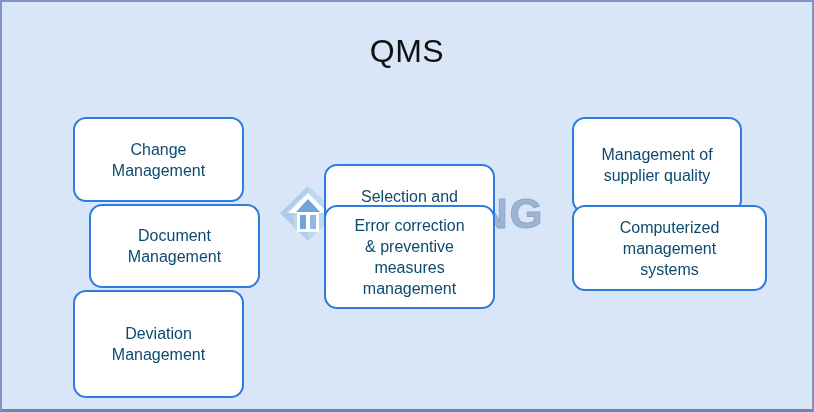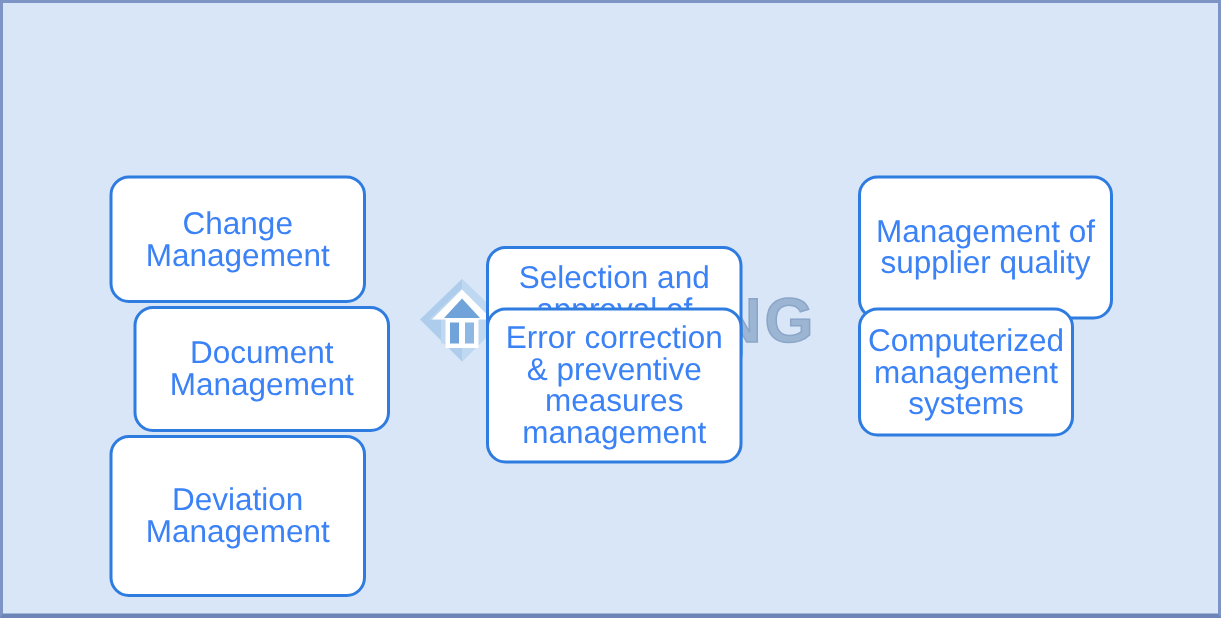--- a/index.html
+++ b/index.html
@@ -51,37 +51,38 @@
     border-radius: 13px;
     box-sizing: border-box;
     display: flex;
     align-items: center;
     justify-content: center;
     text-align: center;
     z-index: 2;
   }
   .node span {
     white-space: pre-line;
-    font-size: 21px;
+    font-size: 16px;
     line-height: 21px;
-    color: #3b82f6;
+    color: #0c4a6e;
   }
   .b-change        { left: 71px;  top: 115px; width: 171px; height: 85px; }
   .b-document      { left: 71px;  top: 202px; width: 171px; height: 84px; margin-left: 16px; }
   .b-deviation     { left: 71px;  top: 288px; width: 171px; height: 108px; }
   .b-selection     { left: 322px; top: 115px; width: 171px; height: 85px; margin-top: 47px; }
   .b-error         { left: 322px; top: 203px; width: 171px; height: 104px; }
   .b-supplier-q    { left: 570px; top: 115px; width: 170px; height: 96px; }
-  .b-computerized  { left: 570px; top: 203px; width: 144px; height: 86px; }
+  .b-computerized  { left: 570px; top: 203px; width: 195px; height: 86px; }
 </style>
 </head>
 <body>
 
 <div class="frame">
 
+  <div class="title">QMS</div>
 
   <div class="watermark">
     <svg class="watermark-logo" width="57" height="58" viewBox="0 0 57 58" xmlns="http://www.w3.org/2000/svg">
       <polygon points="28,1 56,28 28,56 0,28" fill="#aecdec"></polygon>
       <polygon points="28,1 56,28 28,56 28,44 14,44 14,28 6,28 28,7" fill="#bfd8f1"></polygon>
       <polygon points="28,8 48,28 39,28 39,47 17,47 17,28 8,28" fill="#ffffff"></polygon>
       <polygon points="28,14 40,27 16,27" fill="#6fa3d9"></polygon>
       <rect x="20" y="30" width="6" height="14" fill="#6fa3d9"></rect>
       <rect x="30" y="30" width="6" height="14" fill="#8db8e4"></rect>
     </svg>

